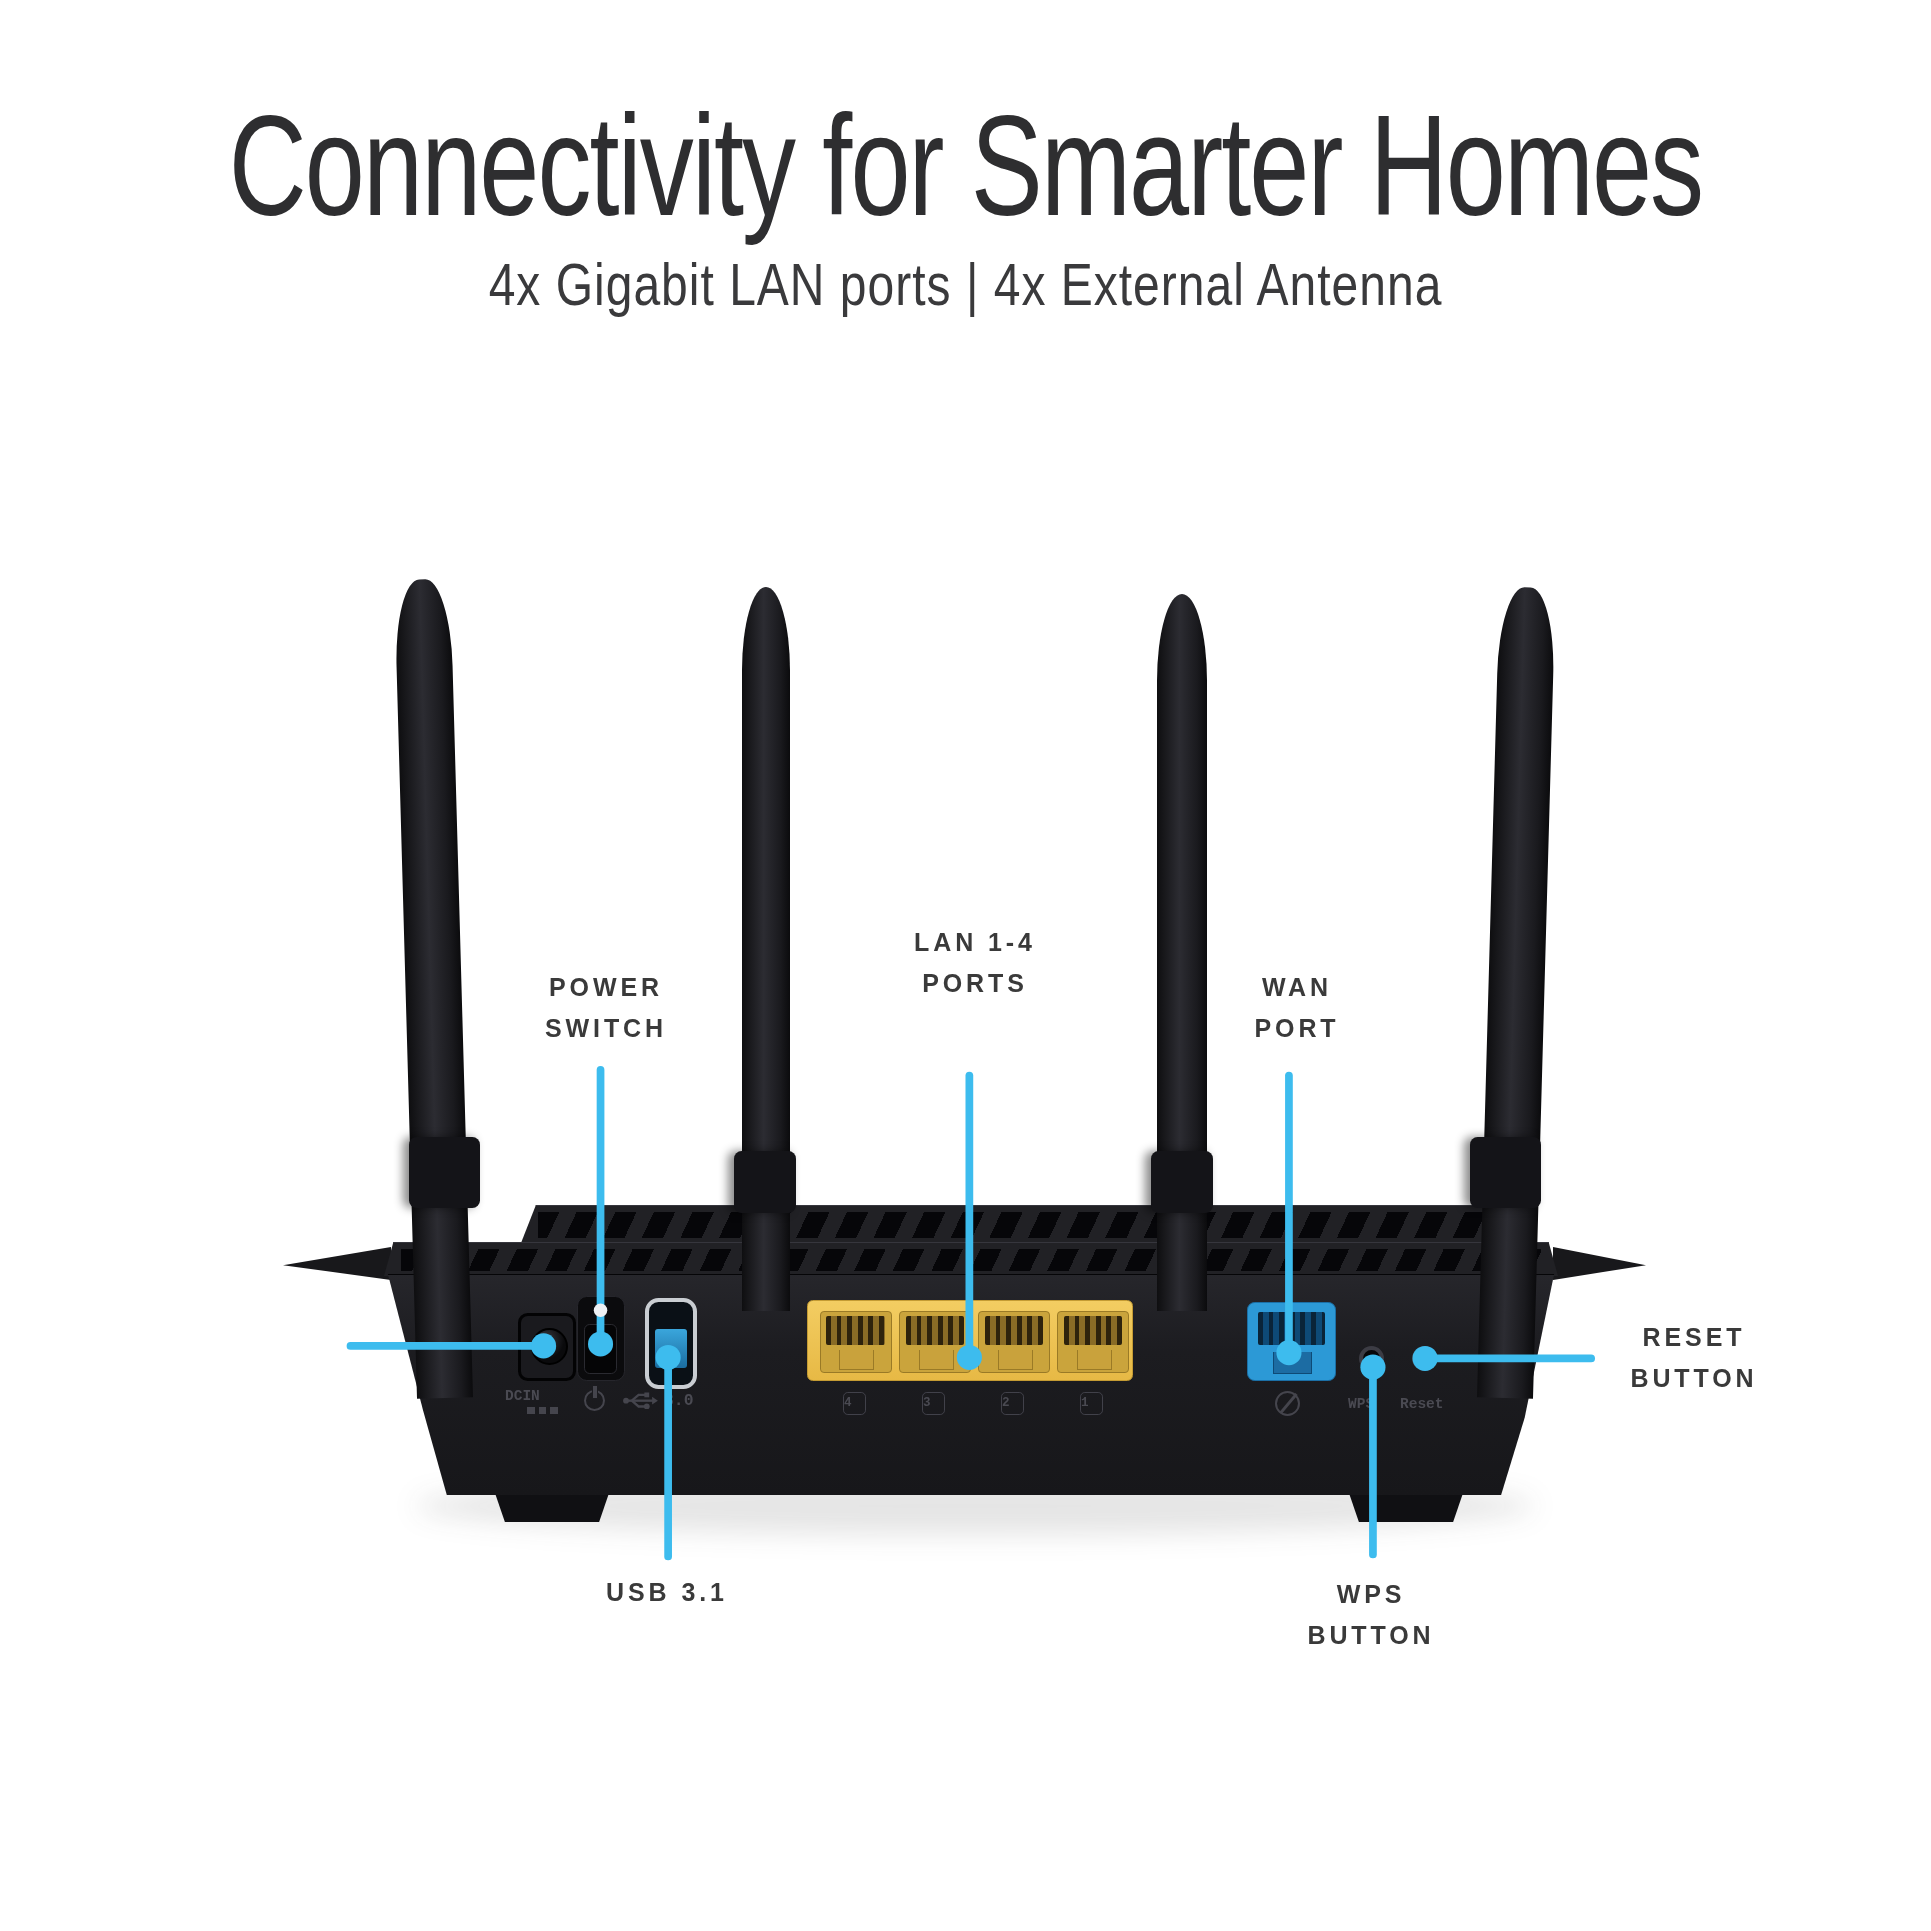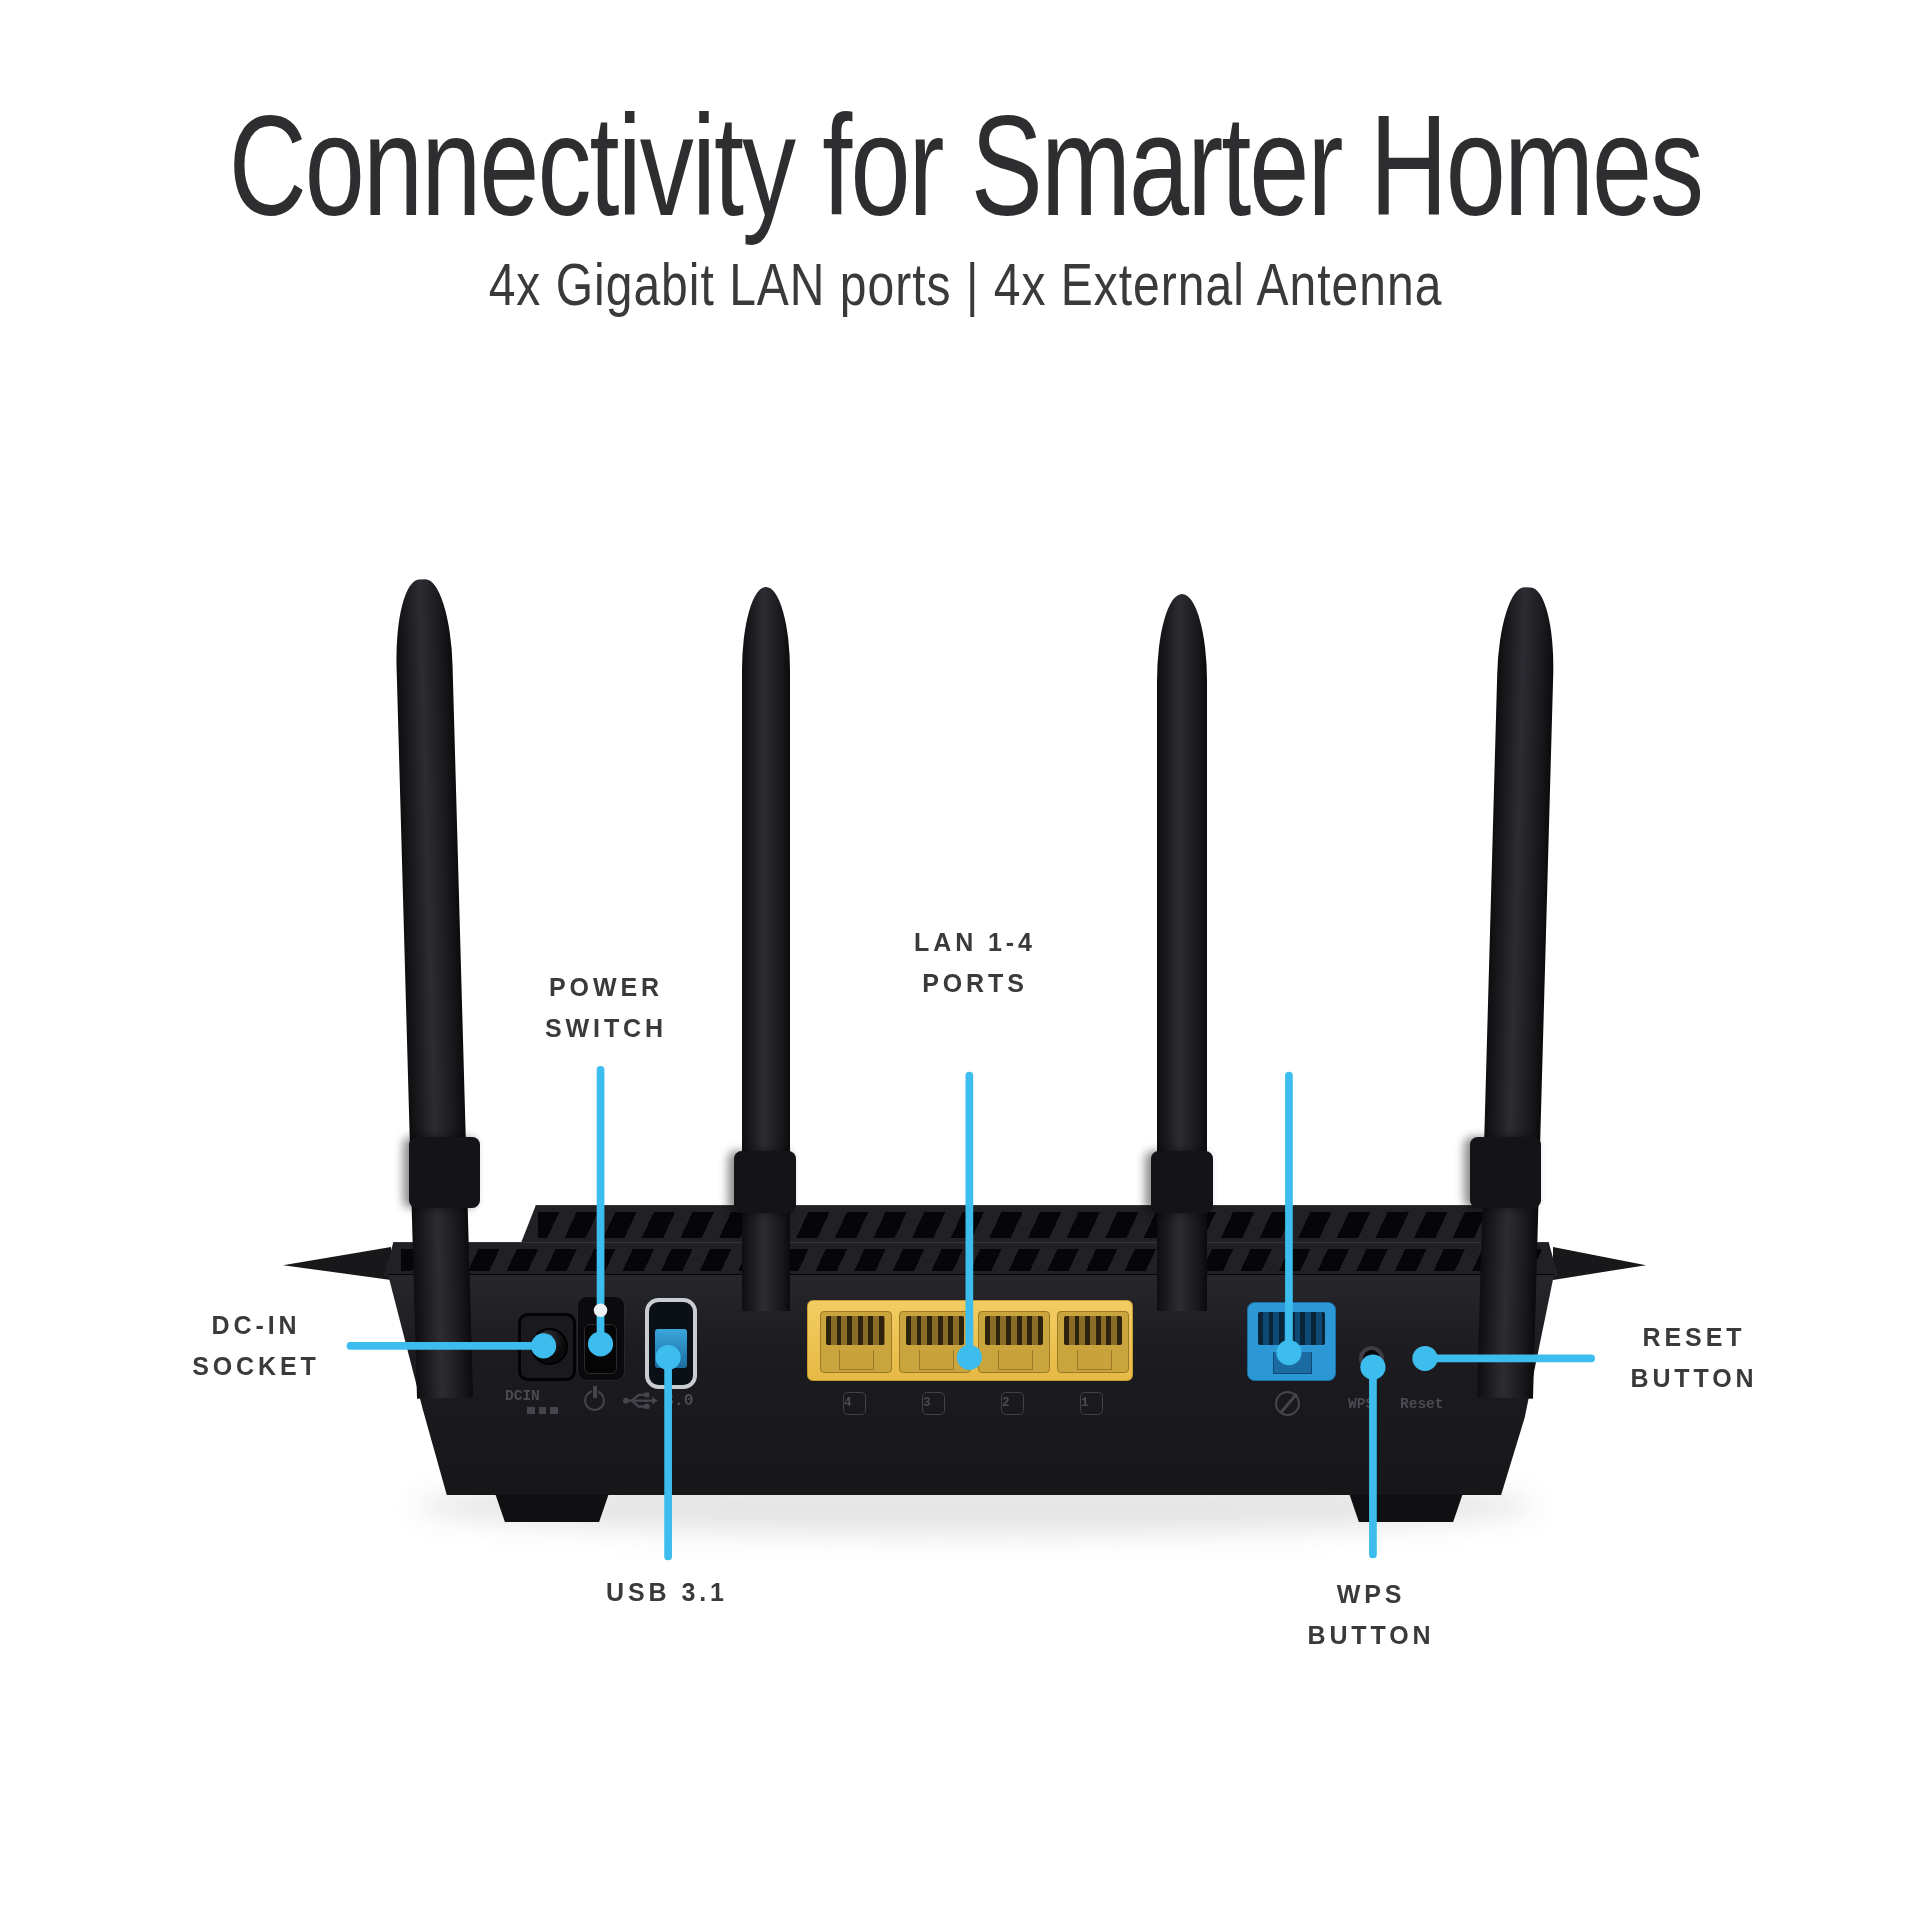--- a/index.html
+++ b/index.html
@@ -198,23 +198,23 @@
   </svg>
 
   <div class="abs lbl" style="left:471px;top:967px;width:270px;">
     <div>POWER</div>
     <div>SWITCH</div>
   </div>
   <div class="abs lbl" style="left:840px;top:922px;width:270px;">
     <div>LAN 1-4</div>
     <div>PORTS</div>
   </div>
-  <div class="abs lbl" style="left:111px;top:1305px;width:290px;">
-    <div>DC-IN</div>
-    <div>SOCKET</div>
+  <div class="abs lbl" style="left:1162px;top:967px;width:270px;">
+    <div>WAN</div>
+    <div>PORT</div>
   </div>
   <div class="abs lbl" style="left:1549px;top:1317px;width:290px;">
     <div>RESET</div>
     <div>BUTTON</div>
   </div>
   <div class="abs lbl" style="left:532px;top:1572px;width:270px;">
     <div>USB 3.1</div>
   </div>
   <div class="abs lbl" style="left:1236px;top:1574px;width:270px;">
     <div>WPS</div>

